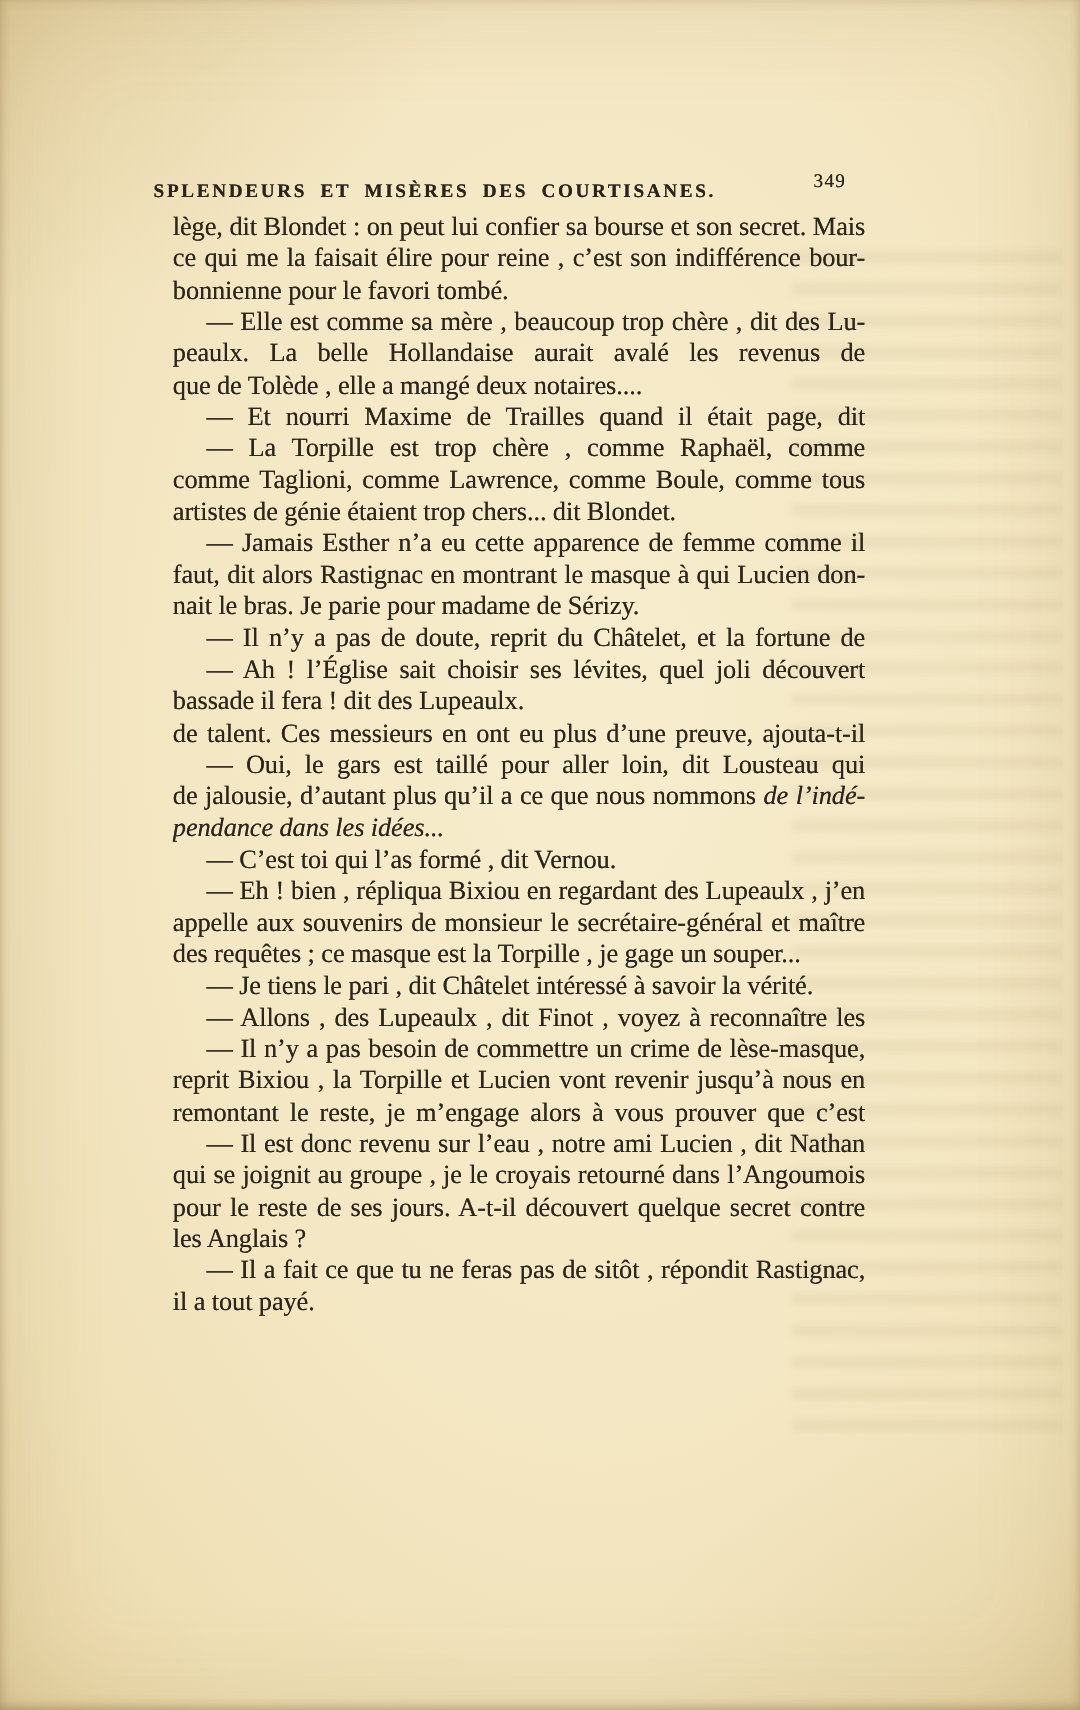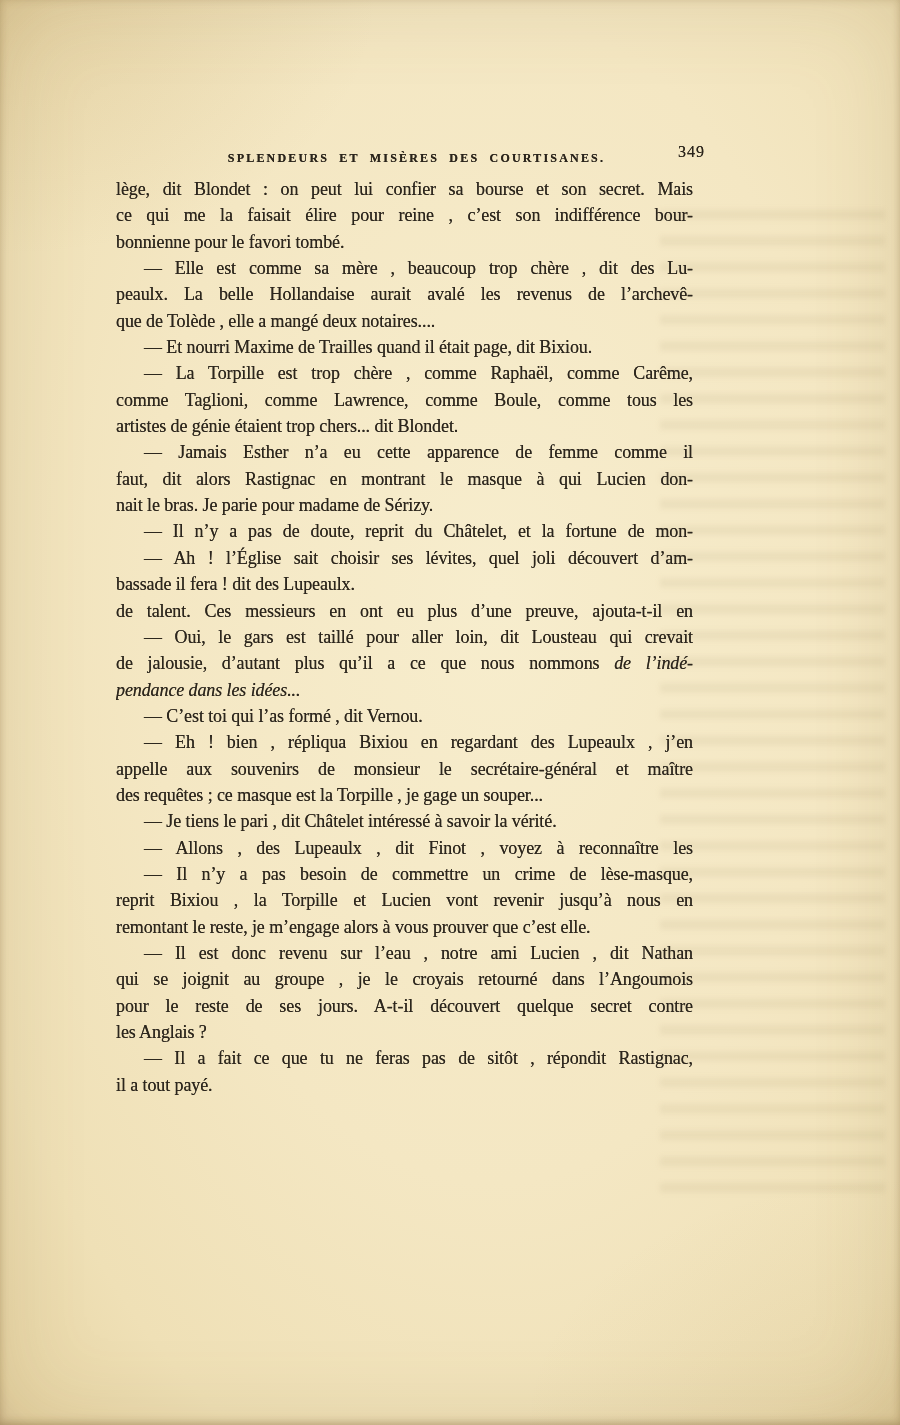--- a/index.html
+++ b/index.html
@@ -34,41 +34,40 @@
     pointer-events: none;
   }
   .running-head {
     position: absolute;
     left: 128px; top: 146px;
     width: 577px; height: 30px;
   }
   .running-head .title {
     position: absolute;
     left: 0; right: 0; top: 5px;
-    text-align: center;
-    font-size: 12px;
+    font-size: 16px;
     font-weight: 700;
     letter-spacing: 2.2px;
     word-spacing: 5px;
     color: #2a241b;
     text-shadow: 0 0 0.5px rgba(42,36,27,0.85);
   }
   .running-head .folio {
     position: absolute;
     right: 0; top: -3px;
     font-size: 16px;
     letter-spacing: 1px;
     color: #2a241b;
     text-shadow: 0 0 0.5px rgba(42,36,27,0.85);
   }
   .page-text {
     position: absolute;
-    left: 116px; top: 176px;
+    left: 144px; top: 176px;
     width: 577px;
-    font-size: 18px;
+    font-size: 22px;
     line-height: 26.35px;
     letter-spacing: -0.1px;
     color: #2c261d;
     text-shadow: 0 0 0.5px rgba(44,38,29,0.8);
   }
   .para { margin: 0; }
   .line {
     text-align: justify;
     text-align-last: justify;
     height: 26.35px;

